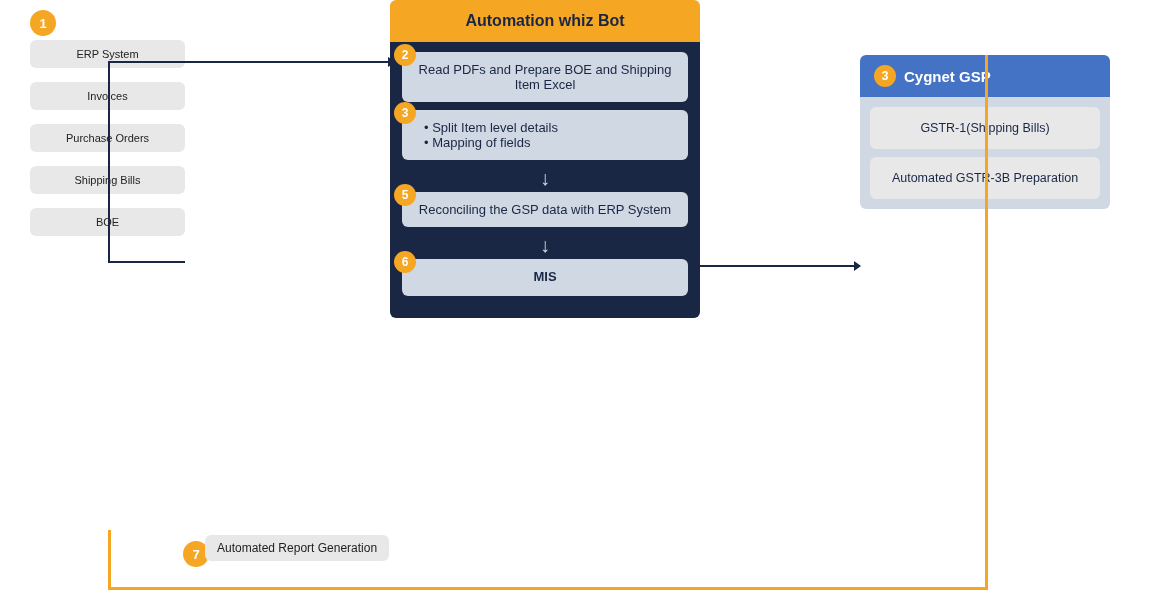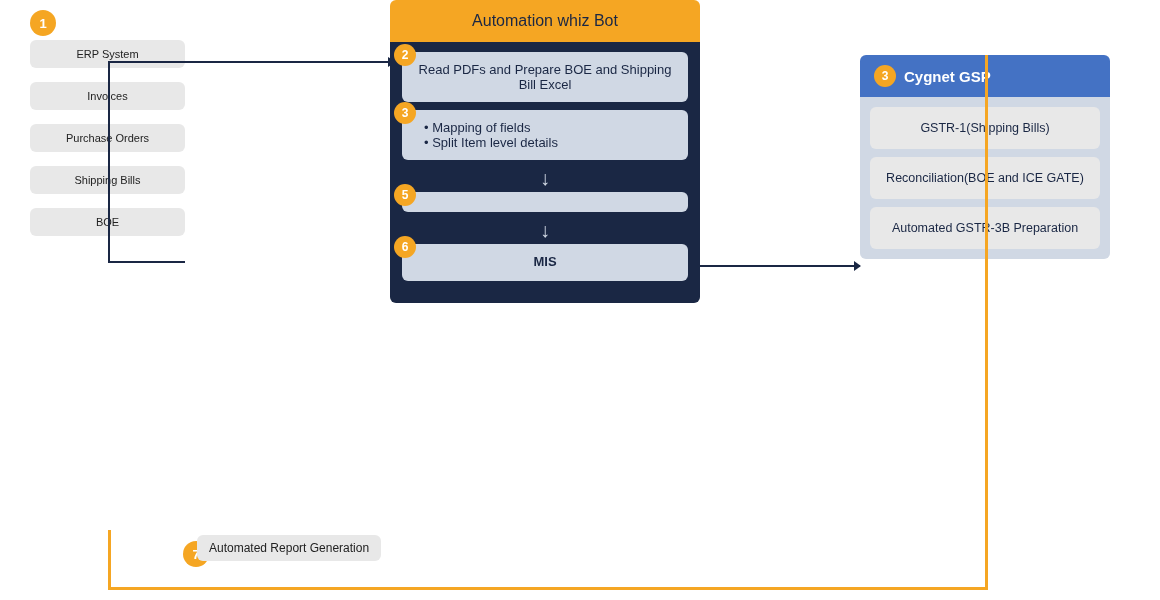--- a/index.html
+++ b/index.html
@@ -64,21 +64,21 @@
     .center-column {
       position: absolute;
       left: 390px;
       top: 0px;
       width: 310px;
     }
 
     .center-header {
       background: #F5A623;
       color: #1a2744;
-      font-weight: normal;
+      font-weight: bold;
       font-size: 16px;
       text-align: center;
       padding: 12px 10px;
       border-radius: 6px 6px 0 0;
     }
 
     .center-body {
       background: #1a2744;
       padding: 10px 12px 14px 12px;
       border-radius: 0 0 6px 6px;
@@ -175,21 +175,21 @@
 
     
     .step7-badge {
       position: absolute;
       left: 183px;
       top: 541px;
     }
 
     .step7-box {
       position: absolute;
-      left: 197px;
+      left: 205px;
       top: 535px;
       background: #e8e8e8;
       border-radius: 6px;
       padding: 6px 12px;
       font-size: 12px;
       color: #222;
     }
 
     
     .center-right-arrow {
@@ -231,35 +231,36 @@
   <div style="position:absolute; left:108px; top:61px; width:2px; height:200px; background:#1a2744;"></div>
   <div style="position:absolute; left:108px; top:61px; width:77px; height:2px; background:#1a2744;"></div>
   <div style="position:absolute; left:108px; top:261px; width:77px; height:2px; background:#1a2744;"></div>
 
   <div class="center-column">
     <div class="center-header">Automation whiz Bot</div>
     <div class="center-body">
 
       <div class="center-step">
         <div class="step-badge">2</div>
-        <div>Read PDFs and Prepare BOE and Shipping Bill Excel</div>
+        <div>Read PDFs and Prepare BOE and Shipping Item Excel</div>
       </div>
 
       <div class="center-step">
         <div class="step-badge">3</div>
         <ul class="bullet-list">
+          <li>Split Item level details</li>
           <li>Mapping of fields</li>
-          <li>Split Item level details</li>
         </ul>
       </div>
 
       <div class="arrow-down">↓</div>
 
       <div class="center-step">
         <div class="step-badge">5</div>
+        <div>Reconciling the GSP data with ERP System</div>
       </div>
 
       <div class="arrow-down">↓</div>
 
       <div class="center-step">
         <div class="step-badge">6</div>
         <div class="center-step-title">MIS</div>
       </div>
 
     </div>
@@ -267,21 +268,20 @@
 
   <div class="center-right-arrow"></div>
 
   <div class="right-column">
     <div class="right-header">
       <div class="step-badge" style="position:static; width:22px; height:22px; font-size:12px;">3</div>
       <span>Cygnet GSP</span>
     </div>
     <div class="right-body">
       <div class="right-item">GSTR-1(Shipping Bills)</div>
-      <div class="right-item">Reconciliation(BOE and ICE GATE)</div>
       <div class="right-item">Automated GSTR-3B Preparation</div>
     </div>
   </div>
 
   <div style="position:absolute; left:108px; top:530px; width:3px; height:60px; background:#F5A623;"></div>
 
   <div style="position:absolute; left:985px; top:55px; width:3px; height:535px; background:#F5A623;"></div>
 
   <div style="position:absolute; left:108px; top:587px; width:880px; height:3px; background:#F5A623;"></div>
 

